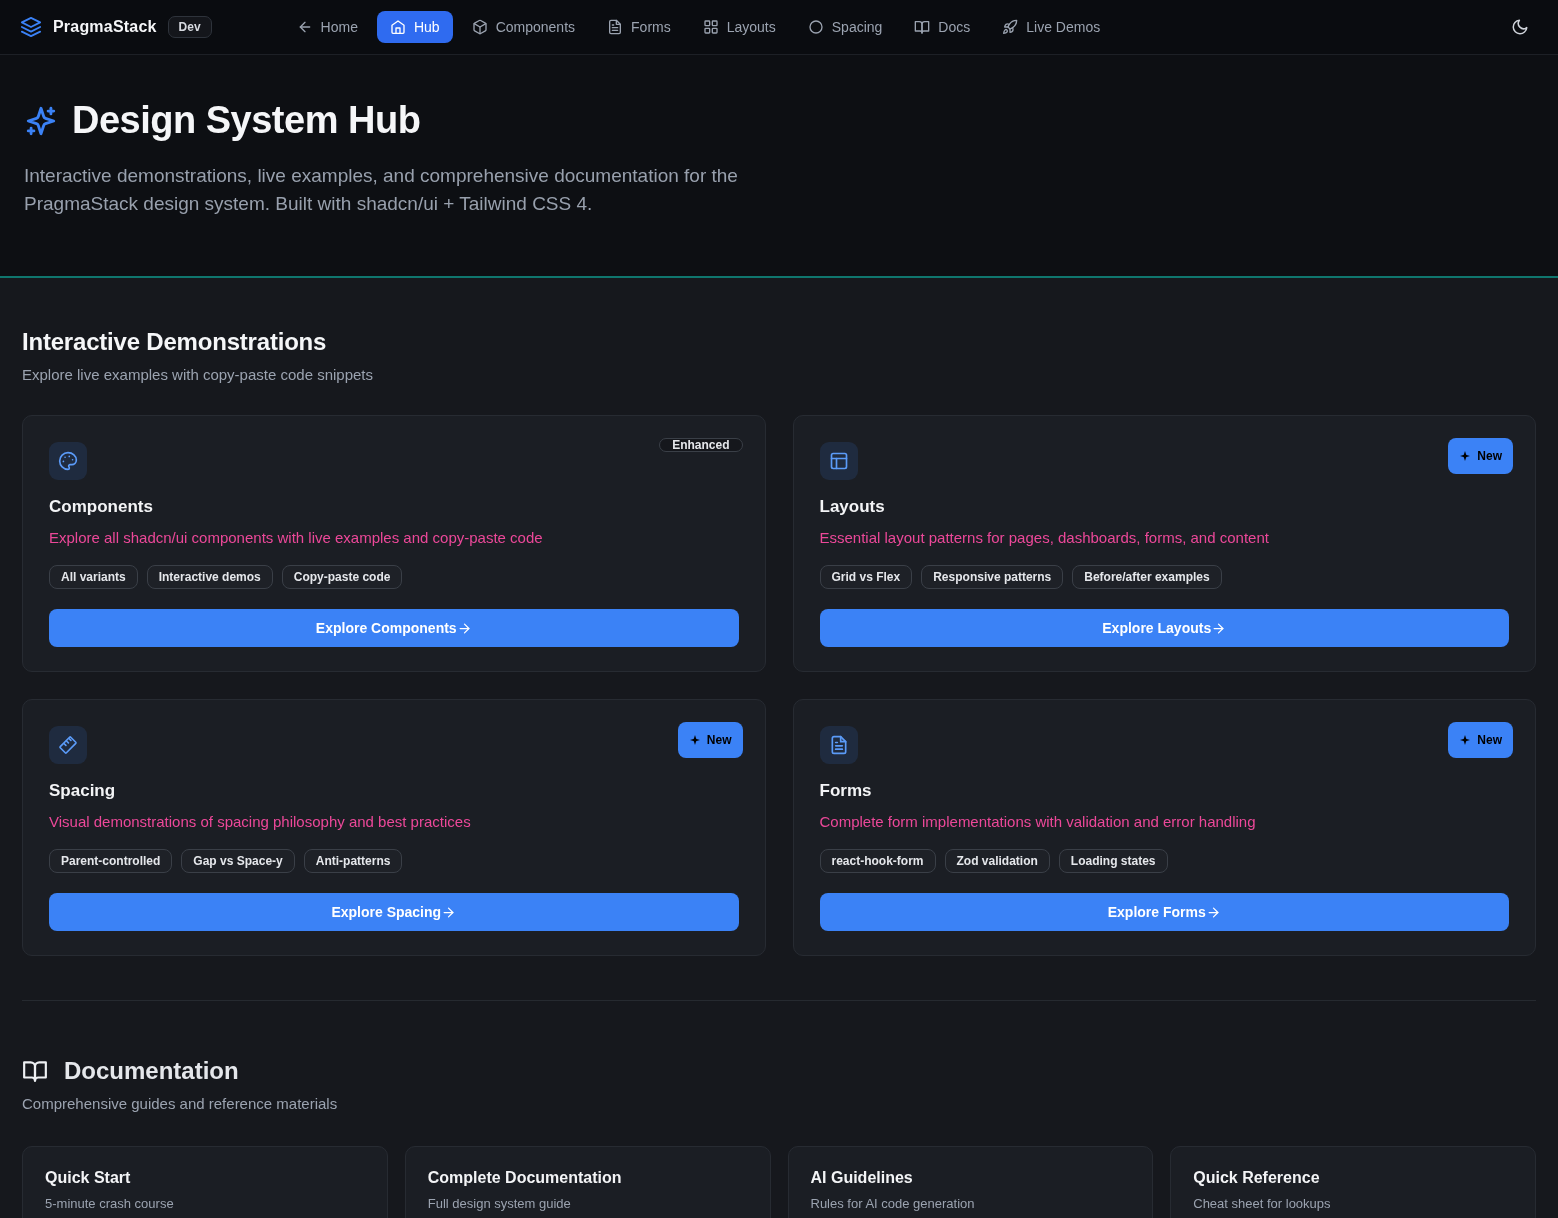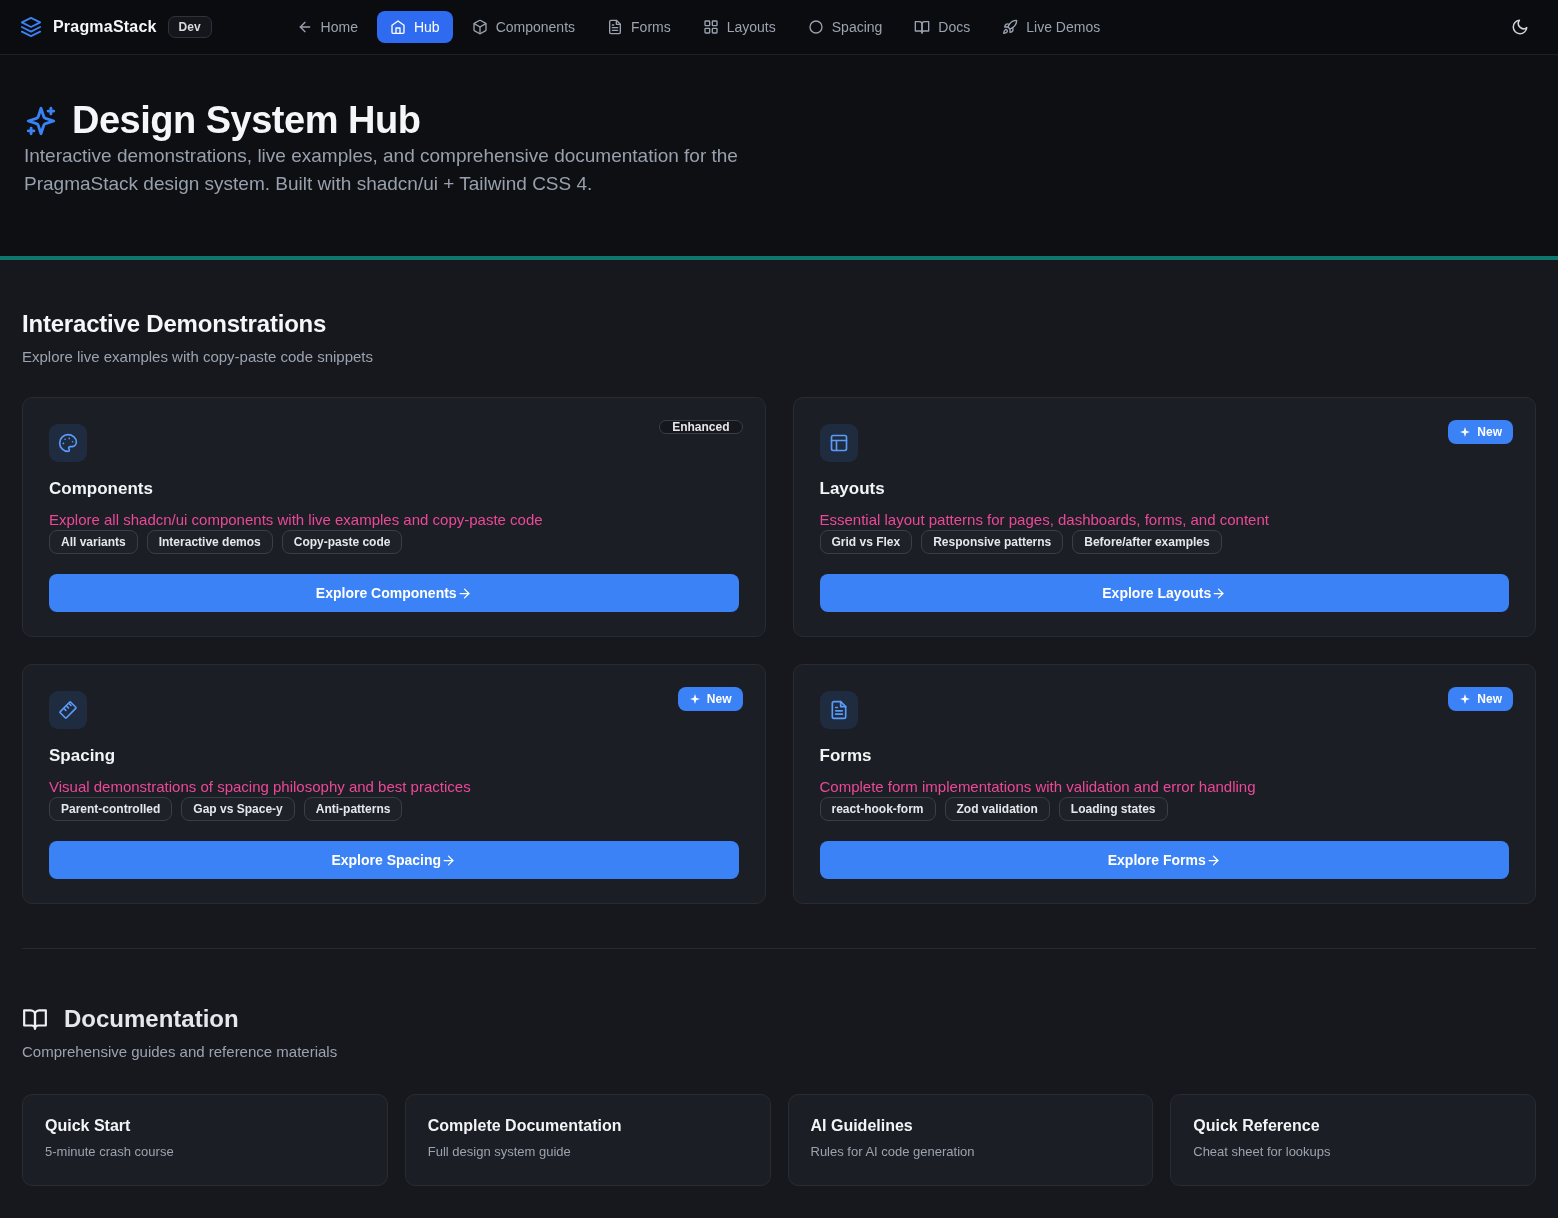--- a/index.html
+++ b/index.html
@@ -34,26 +34,26 @@
   }
   .nav-item .icon{color:#9ba3b0;}
   .nav-item.active{background:#2f6bf0;color:#fff;}
   .nav-item.active .icon{color:#fff;}
   .theme-toggle{
     margin-left:auto;background:none;border:none;color:#cfd3da;cursor:pointer;
     display:flex;align-items:center;justify-content:center;width:36px;height:36px;border-radius:8px;
   }
 
   
-  .hero{background:#0d0f13;border-bottom:4px solid #0f766e;padding:44px 24px 58px;}
+  .hero{background:#0d0f13;border-bottom:2px solid #0f766e;padding:44px 24px 58px;}
   .hero-title-row{display:flex;align-items:center;gap:14px;}
   .hero-icon{color:#3b82f6;}
   .hero h1{font-size:38px;font-weight:800;color:#f5f6f8;letter-spacing:-.5px;}
   .hero-sub{
-    font-size:19px;line-height:28px;color:#98a0ad;max-width:760px;
+    margin-top:20px;font-size:19px;line-height:28px;color:#98a0ad;max-width:760px;
   }
 
   
   .main{padding:0 22px 22px;}
   .section-head h2{font-size:24px;font-weight:700;color:#f5f6f8;letter-spacing:-.2px;}
   .section-sub{margin-top:10px;font-size:15px;color:#9ba3b0;}
   .demos{padding-top:50px;}
   .demo-grid{
     margin-top:32px;display:grid;grid-template-columns:1fr 1fr;gap:27px;
   }
@@ -63,24 +63,24 @@
   }
   .card-iconbox{
     width:38px;height:38px;border-radius:9px;background:rgba(59,130,246,.13);
     color:#5b9bf8;display:flex;align-items:center;justify-content:center;
   }
   .badge{
     position:absolute;top:22px;right:22px;font-size:12px;font-weight:700;
     border-radius:8px;display:inline-flex;align-items:center;gap:6px;line-height:1;
   }
   .badge-outline{border:1px solid #3a3f47;background:#15171c;color:#e5e7eb;padding:0 12px;}
-  .badge-new{background:#3b82f6;color:#ffffff;padding:6px 11px;}
+  .badge-new{background:#3b82f6;color:#000000;padding:12px 11px;}
   .card-title{margin-top:17px;font-size:17px;font-weight:700;color:#f3f4f6;}
   .card-desc{margin-top:10px;font-size:15px;color:#ec4899;line-height:1.4;}
-  .tag-row{display:flex;gap:9px;flex-wrap:wrap;}
+  .tag-row{margin-top:17px;display:flex;gap:9px;flex-wrap:wrap;}
   .tag{
     border:1px solid #3a3f47;background:#1e2127;border-radius:8px;
     padding:5px 11px;font-size:12px;font-weight:700;color:#e5e7eb;line-height:1;
   }
   .cta-btn{
     margin-top:20px;width:100%;height:38px;background:#3b82f6;border:none;border-radius:8px;
     color:#fff;font-family:inherit;font-size:14px;font-weight:600;cursor:pointer;
     display:flex;align-items:center;justify-content:center;gap:0;
   }
   .divider{border:none;border-top:1px solid #262a30;margin-top:44px;}

